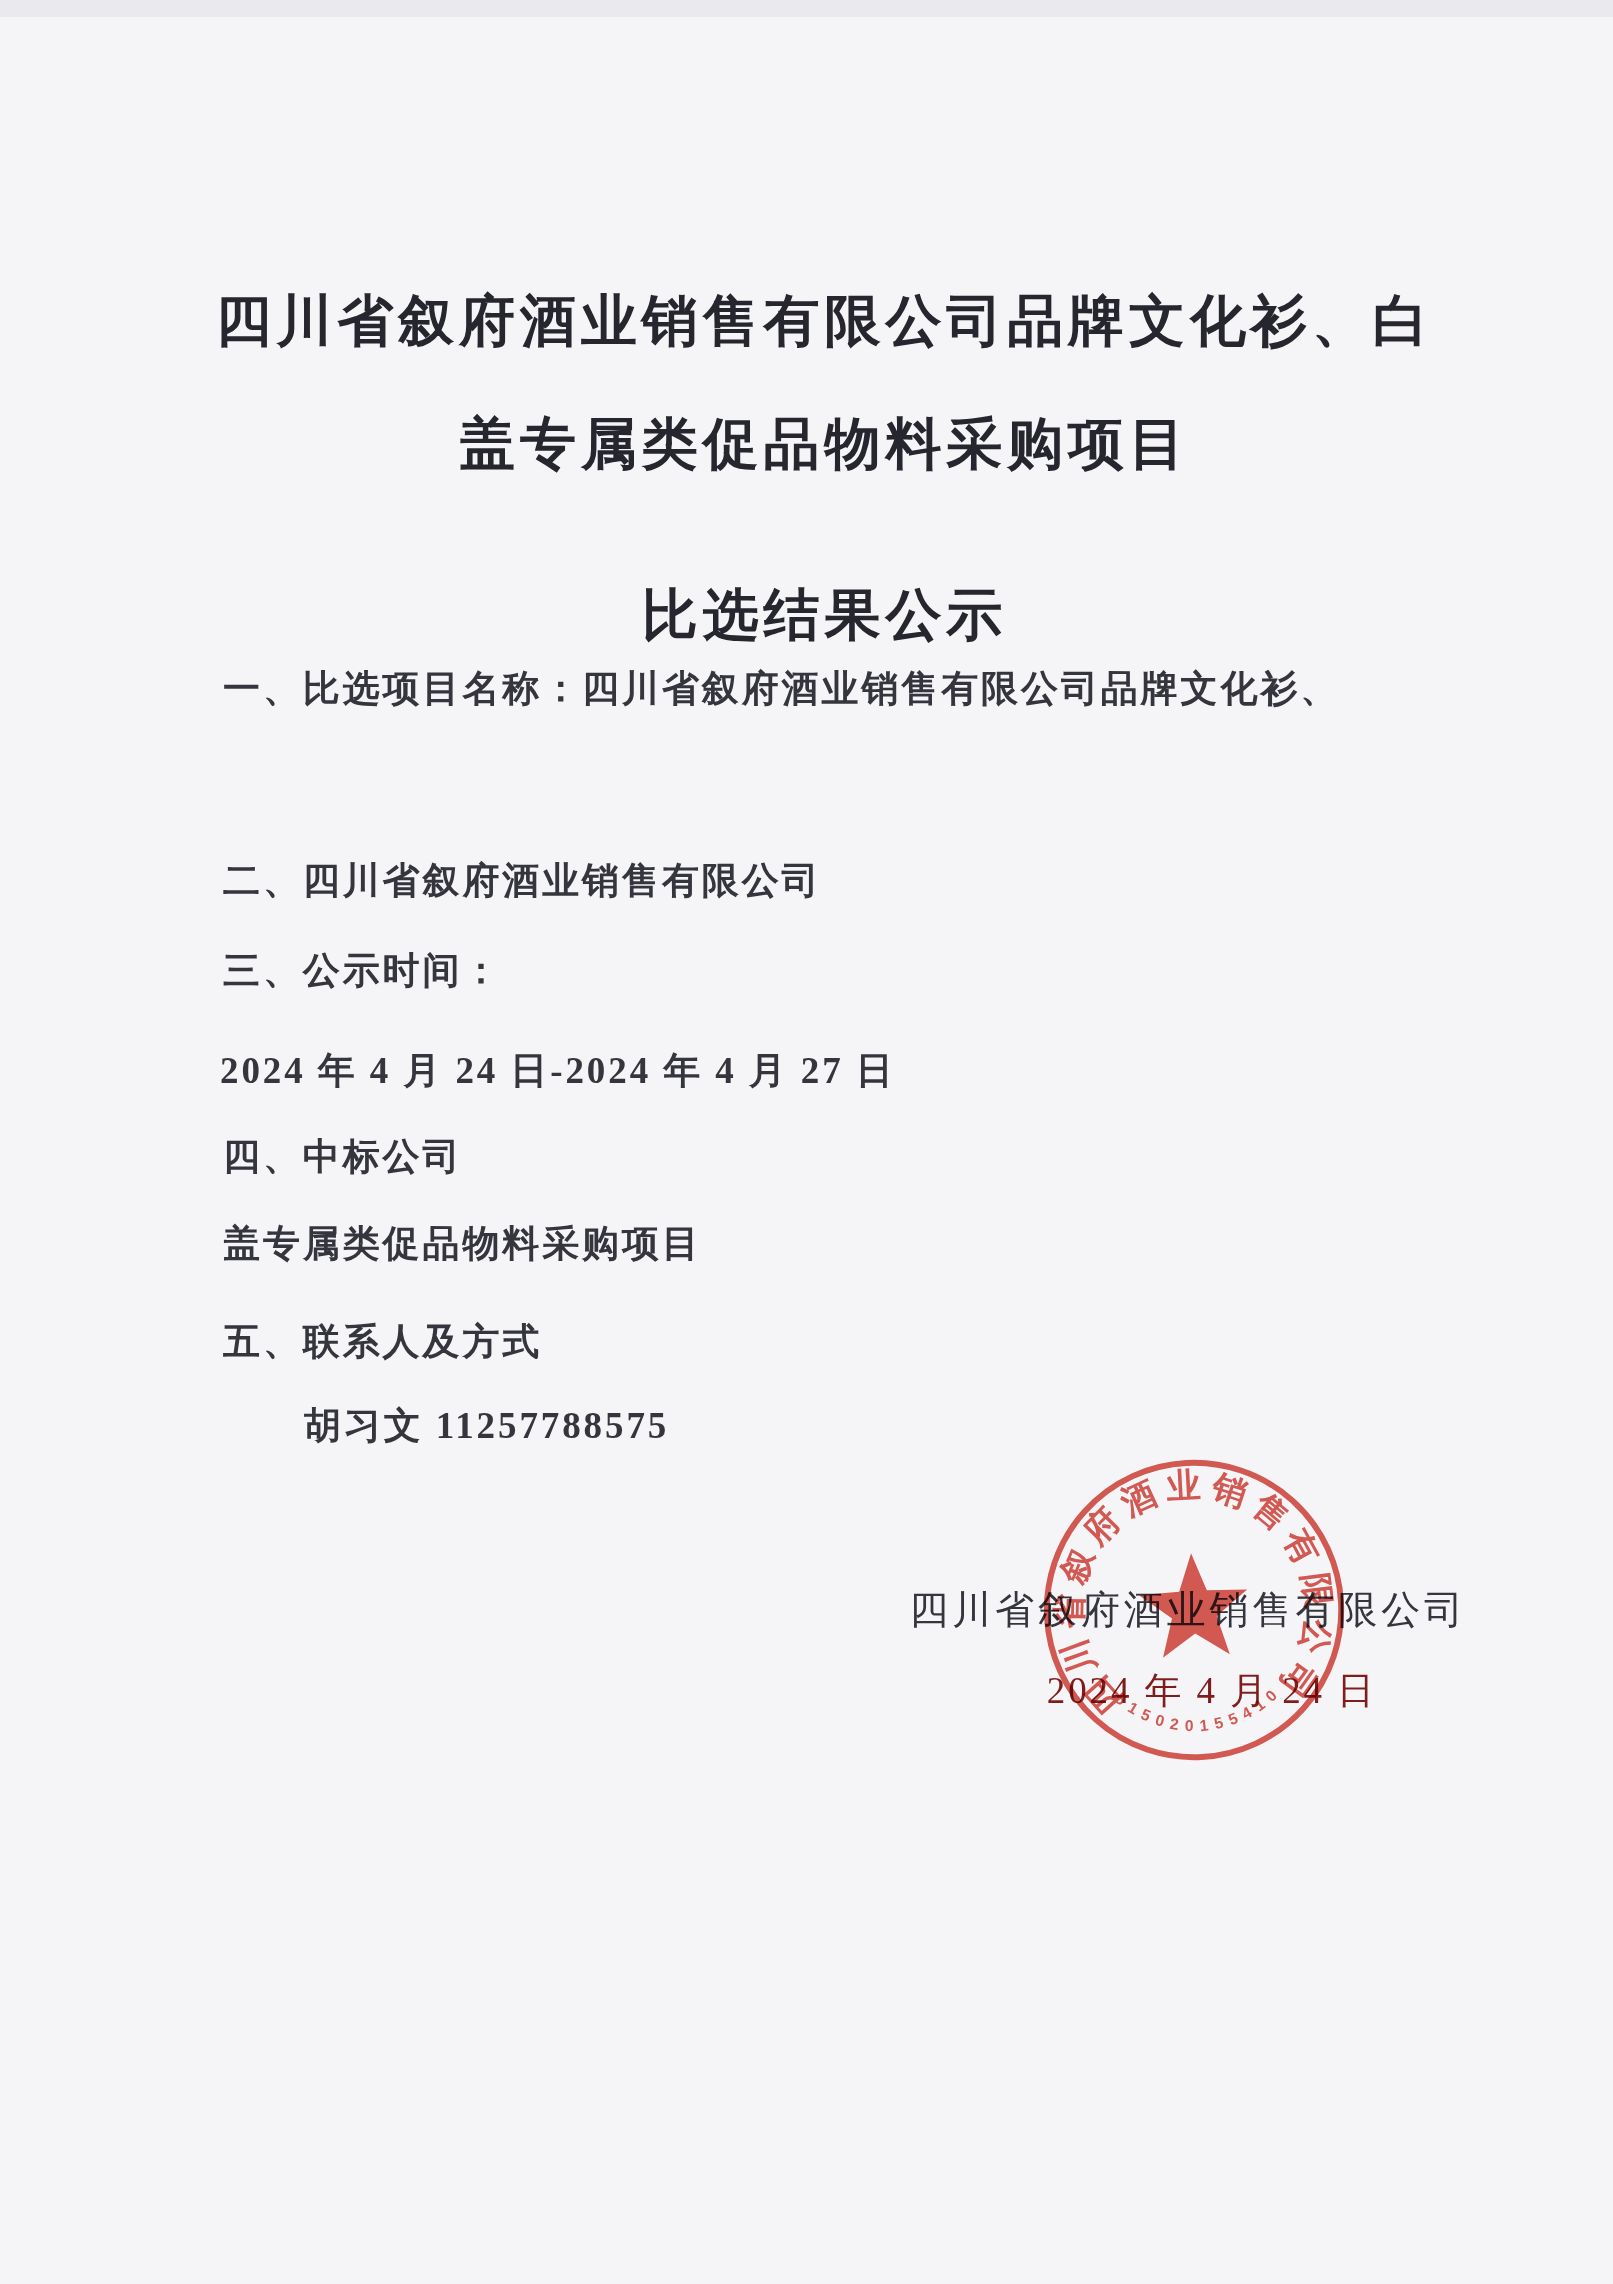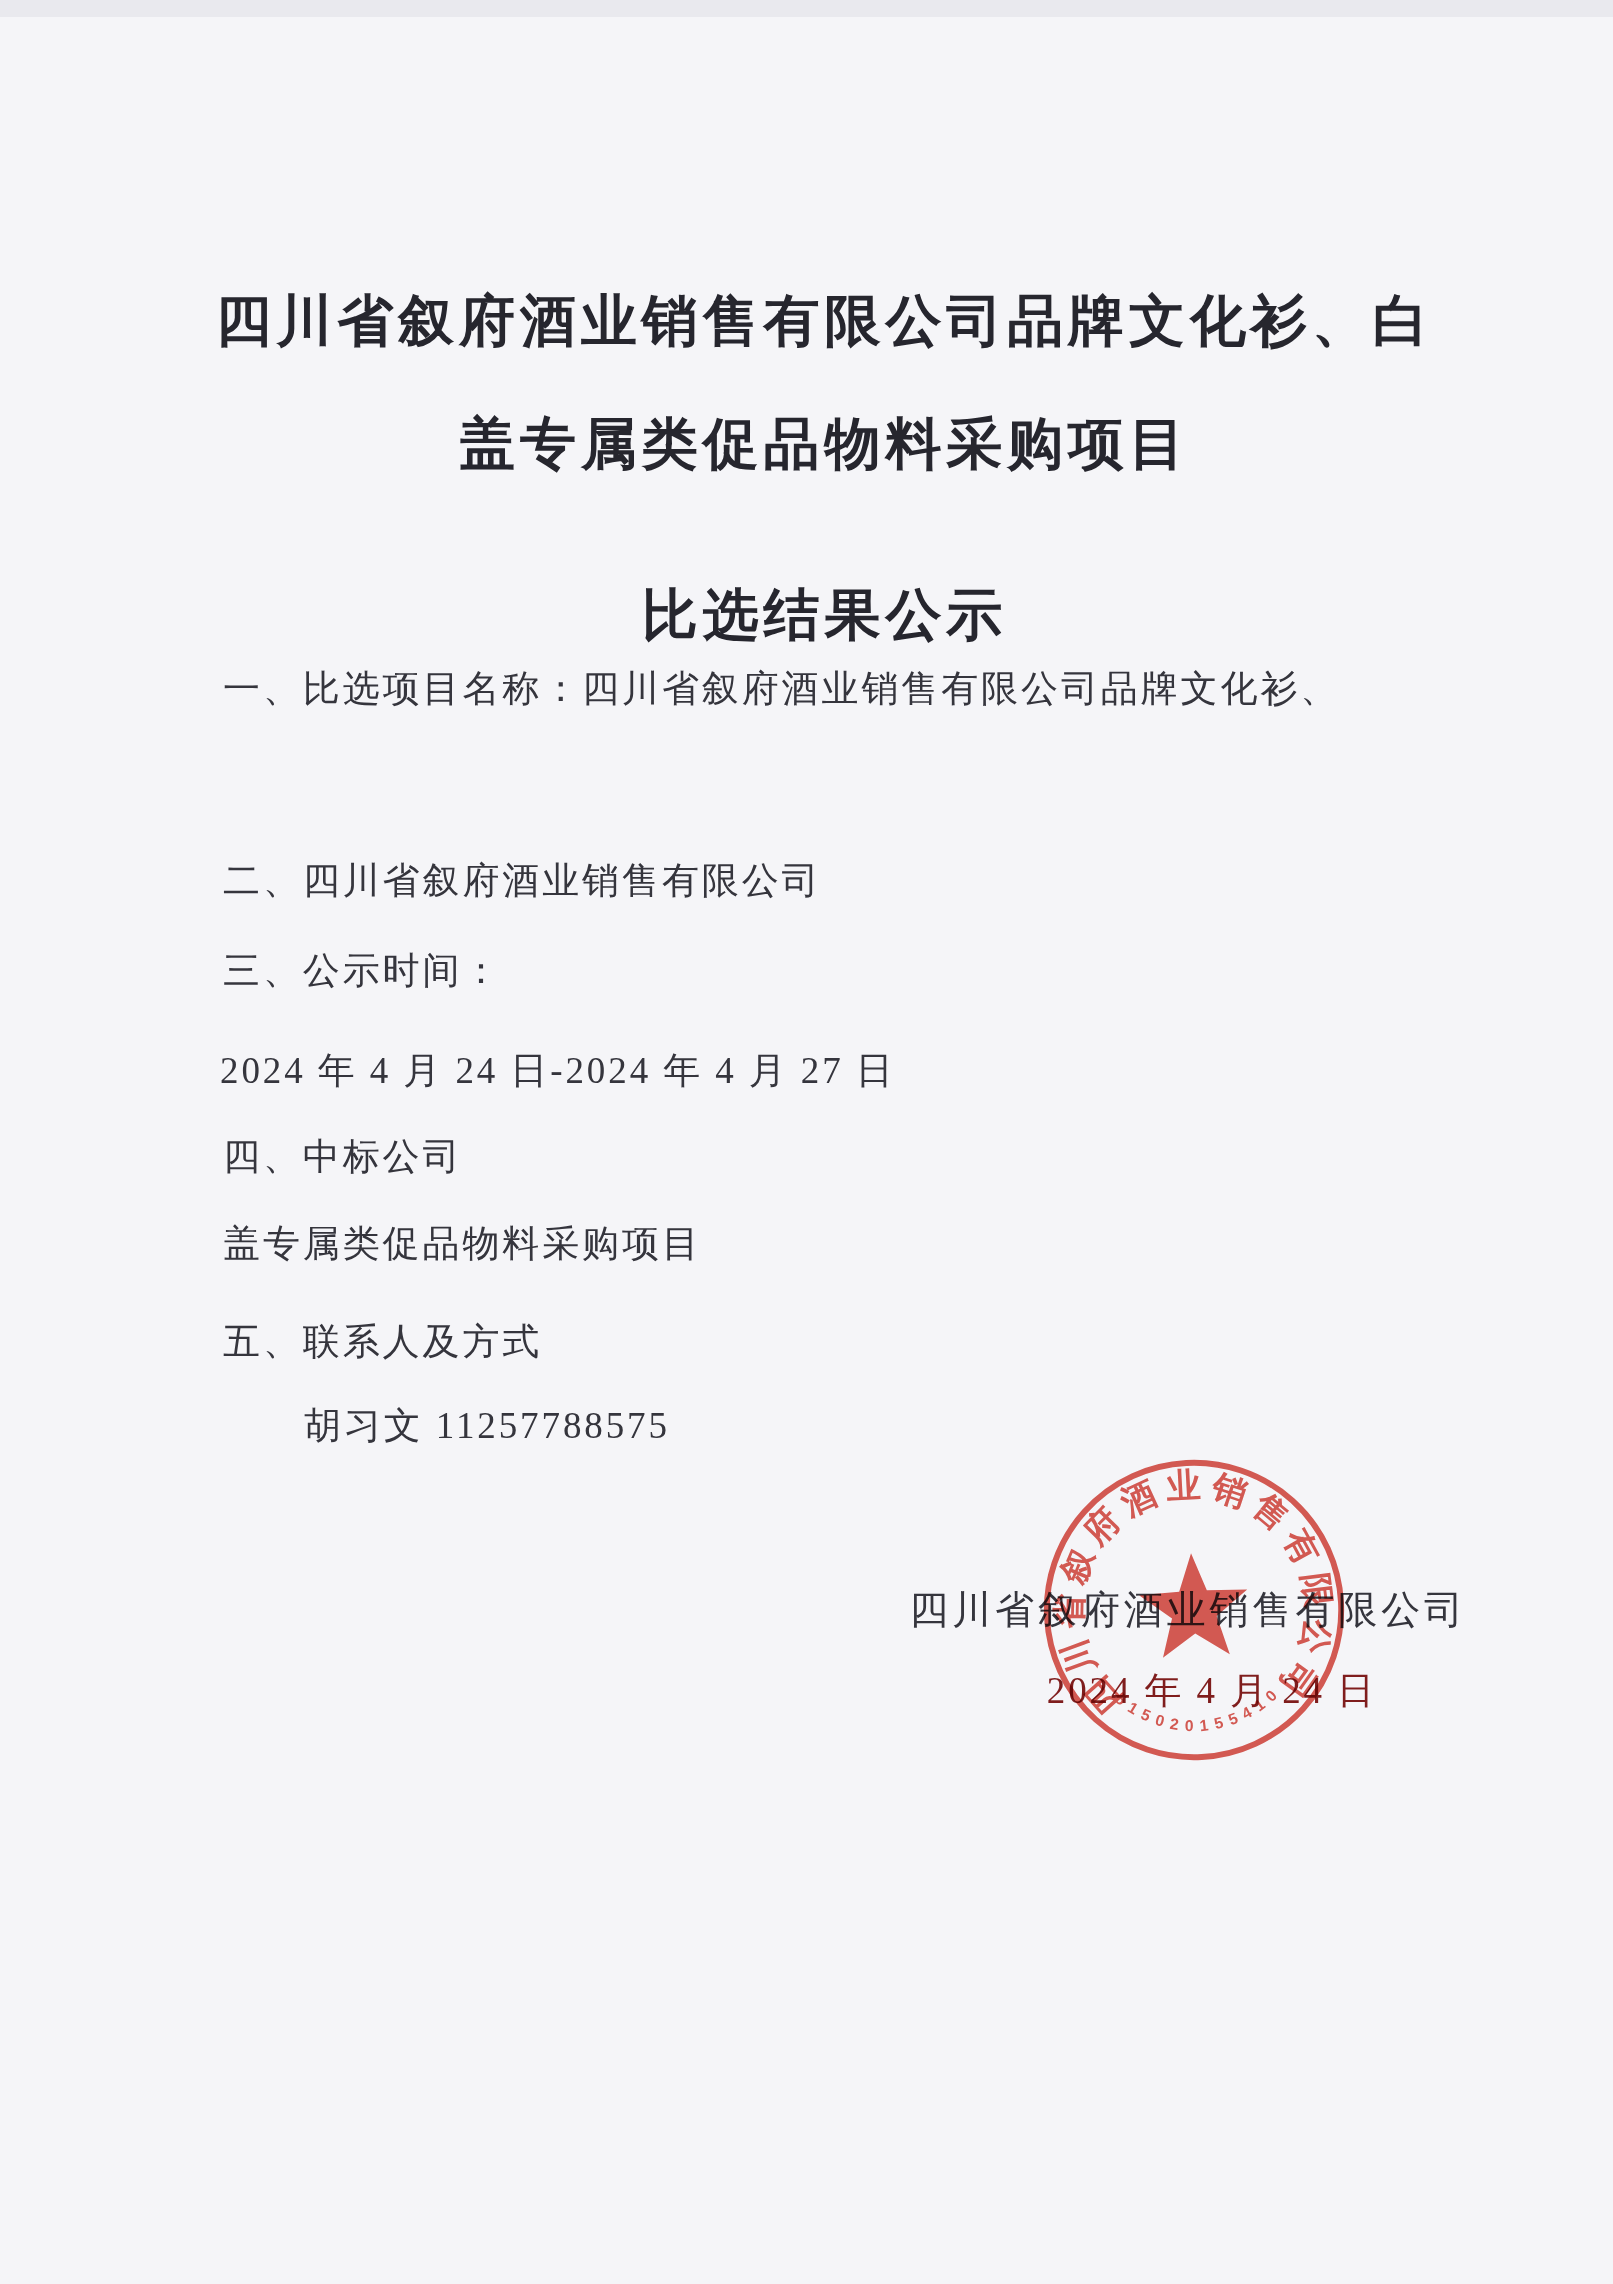--- a/index.html
+++ b/index.html
@@ -32,20 +32,21 @@
   .t1 { top: 267px; }
   .t2 { top: 390px; }
   .t3 { top: 561px; }
   .body-line {
     position: absolute;
     left: 223px;
     font-size: 37px;
     letter-spacing: 2.9px;
     white-space: nowrap;
     color: #35353d;
+    font-weight: bold;
   }
   .b1  { top: 647px; }
   .b2  { top: 727px; }
   .b3  { top: 839px; }
   .b4  { top: 929px; }
   .b5  { top: 1029px; left: 220px; font-family: "Liberation Serif","DejaVu Serif",serif; text-align: center; }
   .b6  { top: 1115px; }
   .b7  { top: 1202px; }
   .b8  { top: 1300px; text-align: right; }
   .b9  { top: 1384px; left: 304px; }

